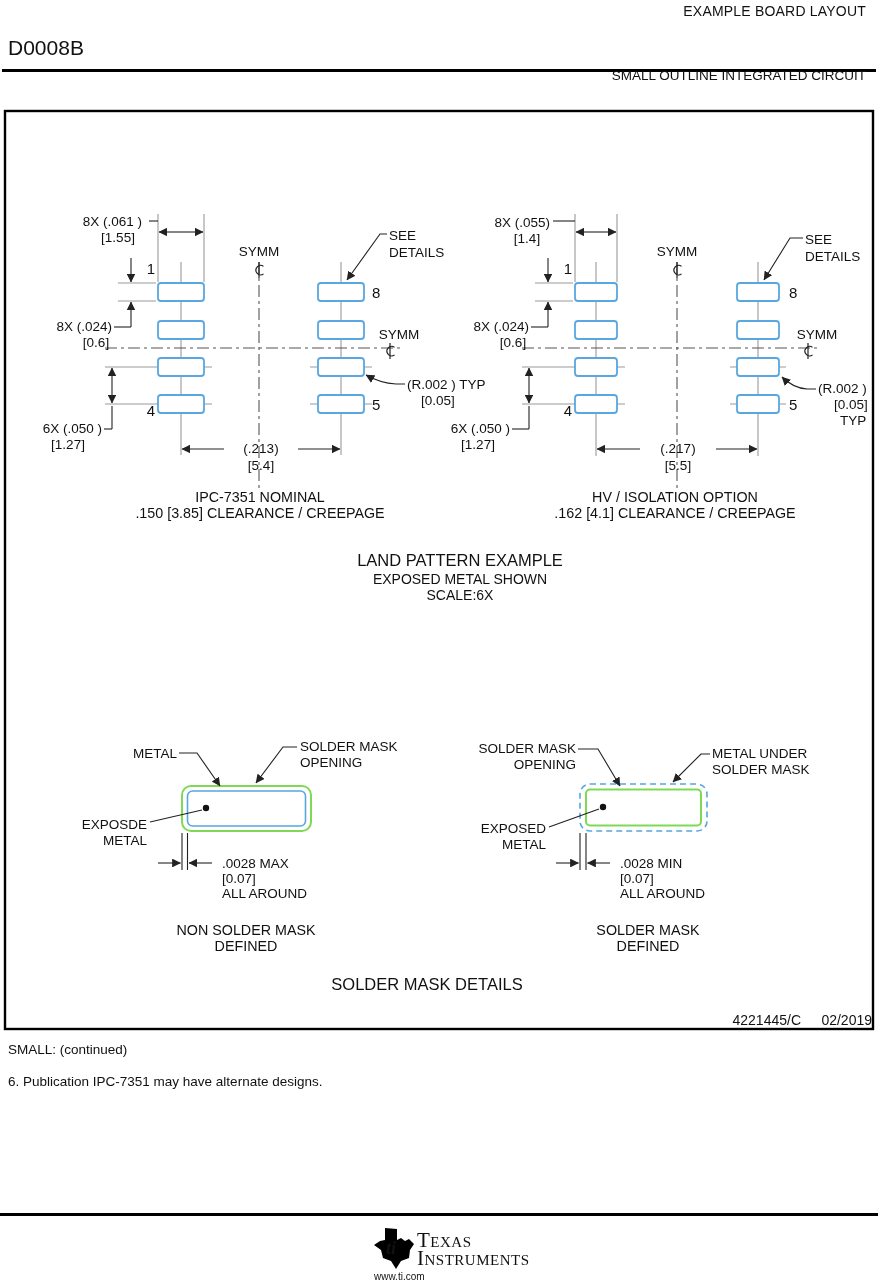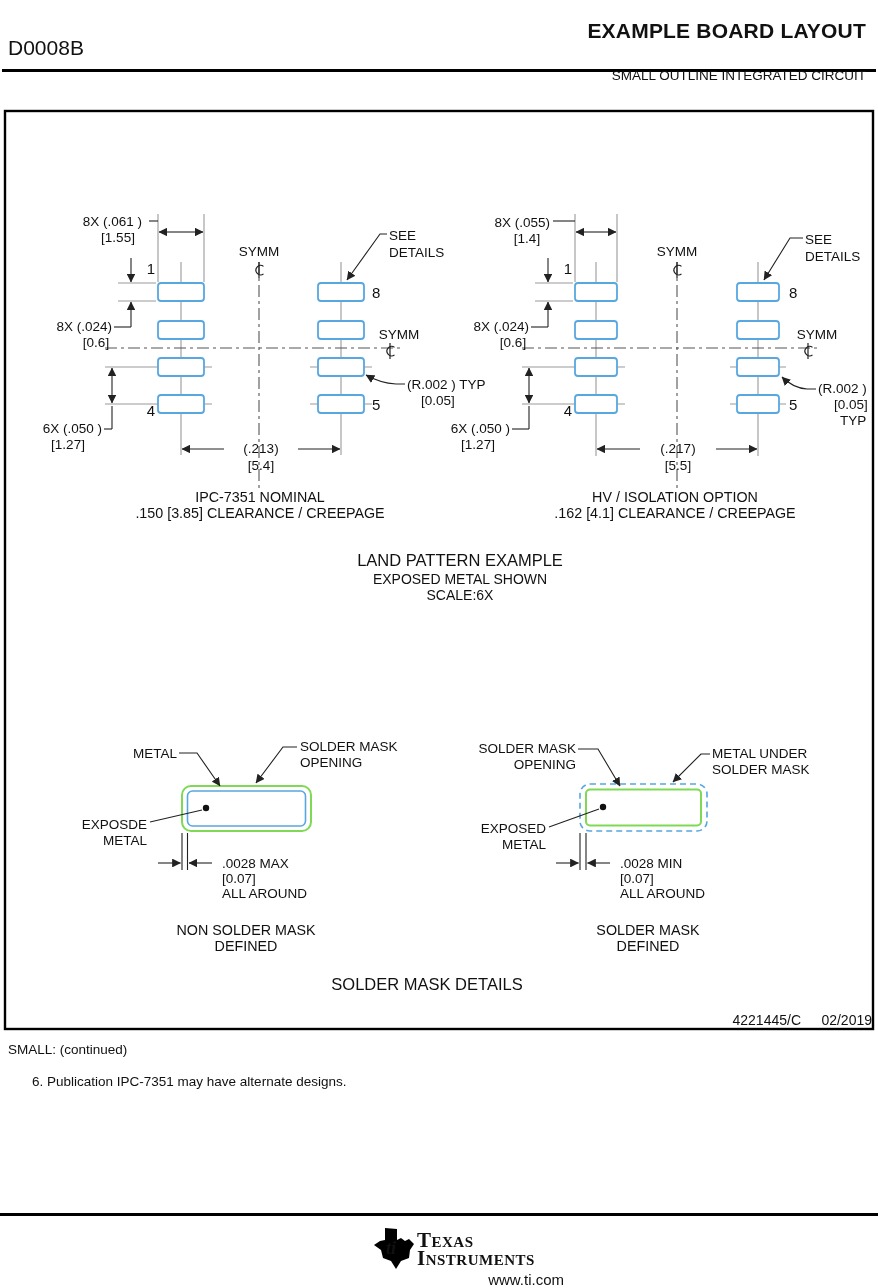--- a/index.html
+++ b/index.html
@@ -1,33 +1,33 @@
 <!DOCTYPE html>
 <html style="--pad-blue: #58A7E0; --mask-green: #7FD955;"><head>
 <meta charset="utf-8">
 <style>
   html,body{margin:0;padding:0;background:#fff;}
   #page{position:relative;width:878px;height:1288px;background:#fff;overflow:hidden;
         font-family:"Liberation Sans","DejaVu Sans",sans-serif;color:#111;}
   .abs{position:absolute;}
   
-  .doc-title{top:19px;right:12px;font-size:21px;font-weight:bold;letter-spacing:.2px;}
+  .doc-title{top:3px;right:12px;font-size:14px;font-weight:normal;letter-spacing:.2px;}
   .part-no{top:36px;left:8px;font-size:21px;font-weight:normal;}
   .pkg-title{top:43px;right:12px;font-size:17.5px;font-weight:bold;}
   .rule{top:69px;left:2px;right:2px;height:3px;background:#000;}
   .pkg-sub{top:68px;right:12px;font-size:13.5px;}
   
   .notes-head{top:1042px;left:8px;font-size:13.5px;}
-  .note-line{left:8px;font-size:13.5px;margin-left:24px;}
+  .note-line{left:8px;font-size:13.5px;}
   
   .foot-rule{top:1213px;left:0;right:0;height:2.5px;background:#000;}
   .brand{left:417px;top:1231px;font-family:"Liberation Serif","DejaVu Serif",serif;
-         font-weight:bold;font-variant:small-caps;font-size:21px;line-height:18px;letter-spacing:.5px;}
+         font-weight:normal;font-variant:small-caps;font-size:21px;line-height:18px;letter-spacing:.5px;}
   .brand div{white-space:nowrap;}
-  .url{left:374px;top:1271px;width:190px;text-align:right;font-size:15px;}
+  .url{left:374px;top:1271px;width:190px;text-align:left;font-size:10px;}
   
   svg text{fill:#111;font-family:"Liberation Sans","DejaVu Sans",sans-serif;}
   .t{font-size:13.5px;}
   .tp{font-size:15px;}
   .tc{font-size:14.3px;}
   .tt{font-size:16.5px;}
   .ts{font-size:14px;}
   .pad{fill:#fff;stroke:var(--pad-blue,#58A7E0);stroke-width:1.8;}
   .ext{stroke:#999;stroke-width:1.1;fill:none;}
   .cl{stroke:#555;stroke-width:1.1;fill:none;stroke-dasharray:12 4 3 4;}

